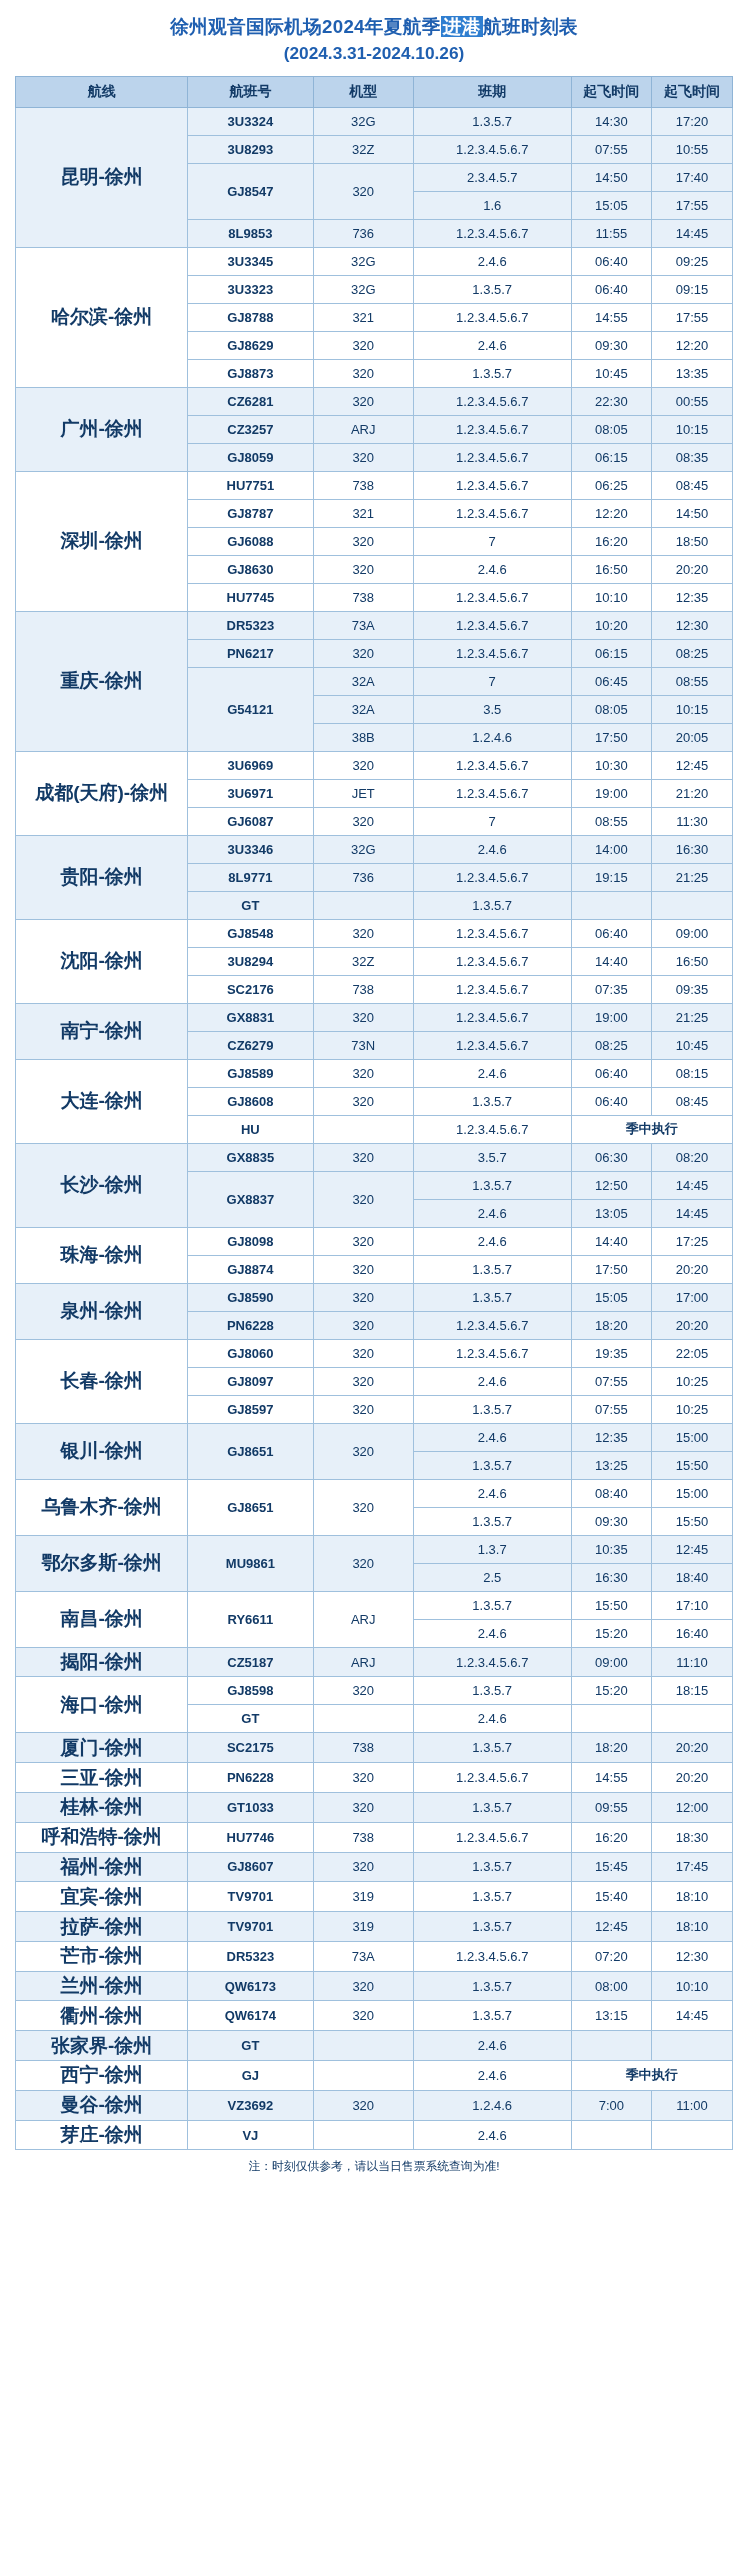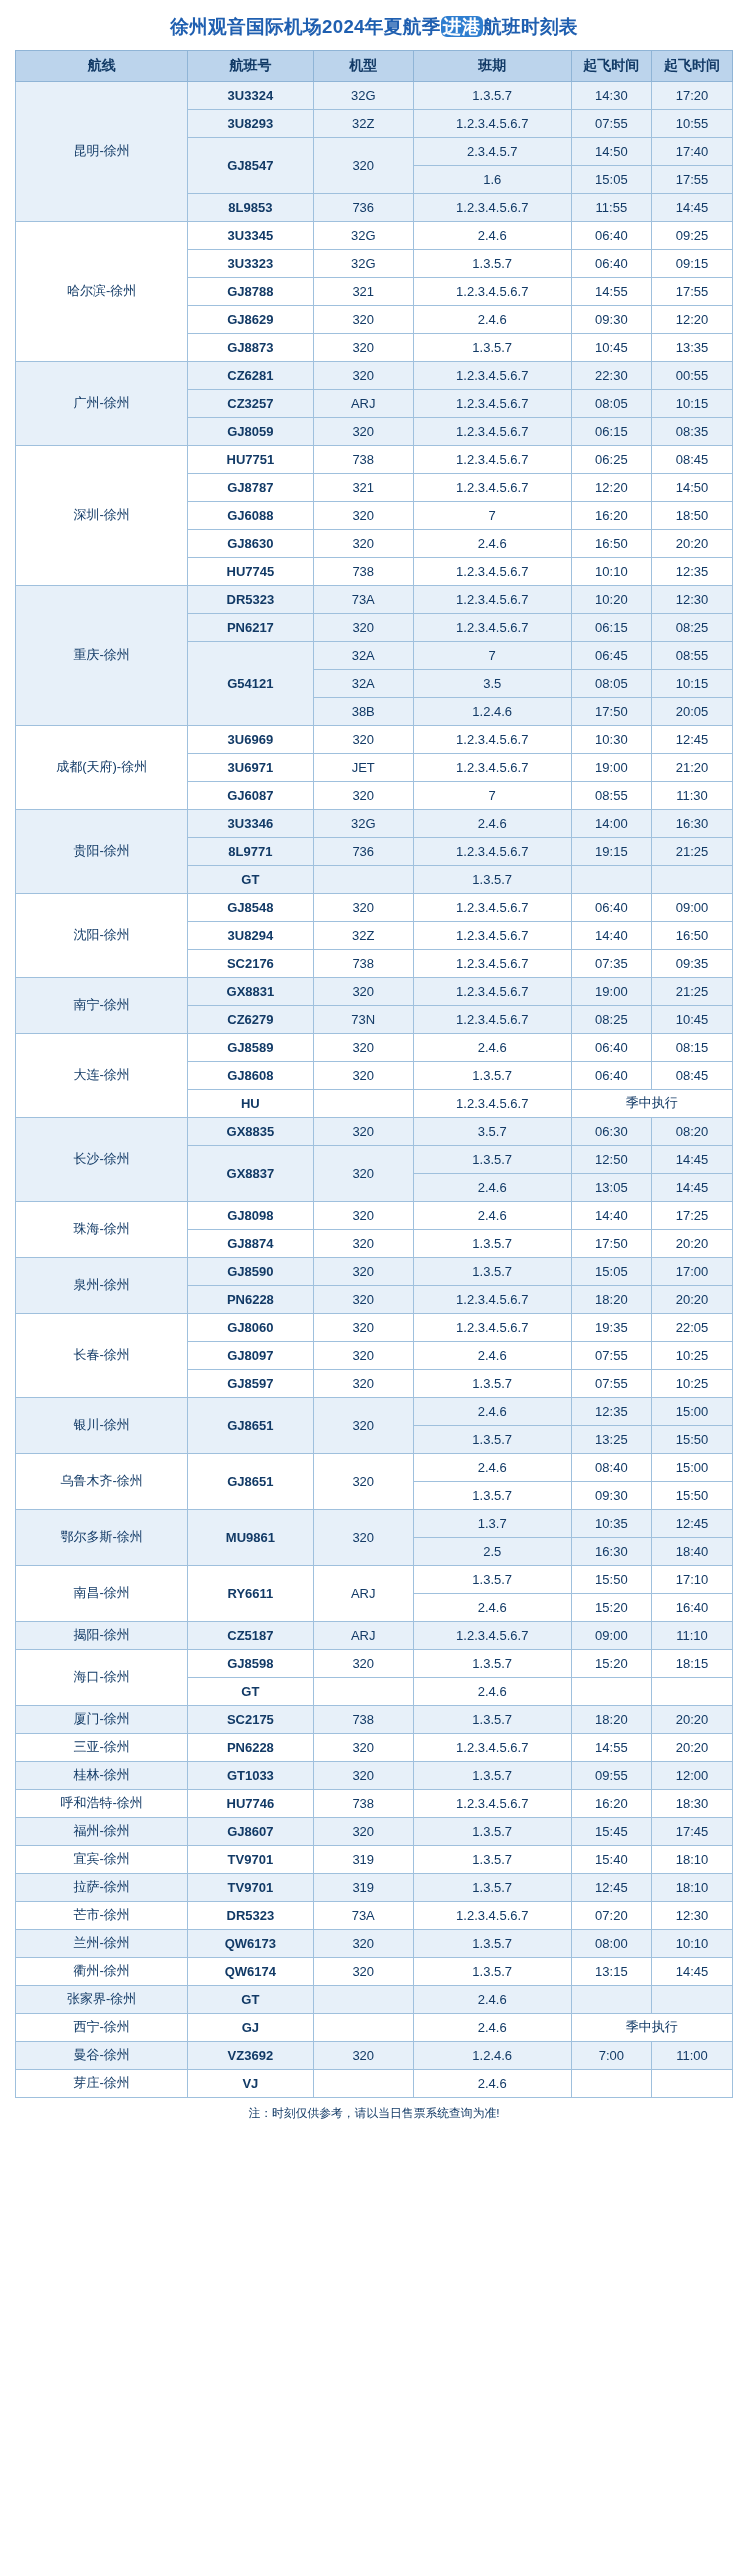--- a/index.html
+++ b/index.html
@@ -21,21 +21,20 @@
     font-weight: bold;
     line-height: 1.5;
     margin-bottom: 9.7px;
   }
   .title-line1 { font-size: 18.7px; letter-spacing: 0.3px; }
   .title-line2 { font-size: 17.3px; }
   .title-highlight {
     color: #ffffff;
     background: #2f7ed0;
     padding: 0 2.1px;
-    border-radius: 6px;
   }
   table.sched {
     width: 100%;
     border-collapse: collapse;
     table-layout: fixed;
     font-size: 13px;
     color: #123a66;
   }
   table.sched col.c0 { width: 24.0%; }
   table.sched col.c1 { width: 17.5%; }
@@ -56,39 +55,40 @@
     border: 0.7px solid #9fc0dd;
     text-align: center;
     height: 28px;
     padding: 1.4px 2.1px;
     vertical-align: middle;
     white-space: nowrap;
     overflow: hidden;
   }
   tr.band-a td { background: #e7f0f9; }
   tr.band-b td { background: #ffffff; }
-  td.route { font-weight: normal; font-size: 13px; }
+  td.route { font-weight: bold; font-size: 19px; }
   td.flight { font-weight: bold; }
-  td.wide-span { font-weight: normal; }
+  td.wide-span { font-weight: bold; }
   .footnote {
     margin-top: 8.3px;
     text-align: center;
     font-size: 11.8px;
     color: #123a66;
   }
 </style>
 </head>
 <body>
 
 <div class="page">
 
   <div class="title-block">
     <div class="title-line1">
       <span>徐州观音国际机场2024年夏航季</span><span class="title-highlight">进港</span><span>航班时刻表</span>
     </div>
+    <div class="title-line2">(2024.3.31-2024.10.26)</div>
   </div>
 
   <table class="sched">
     <colgroup>
       <col class="c0">
         <col class="c1">
         <col class="c2">
         <col class="c3">
         <col class="c4">
         <col class="c5">

